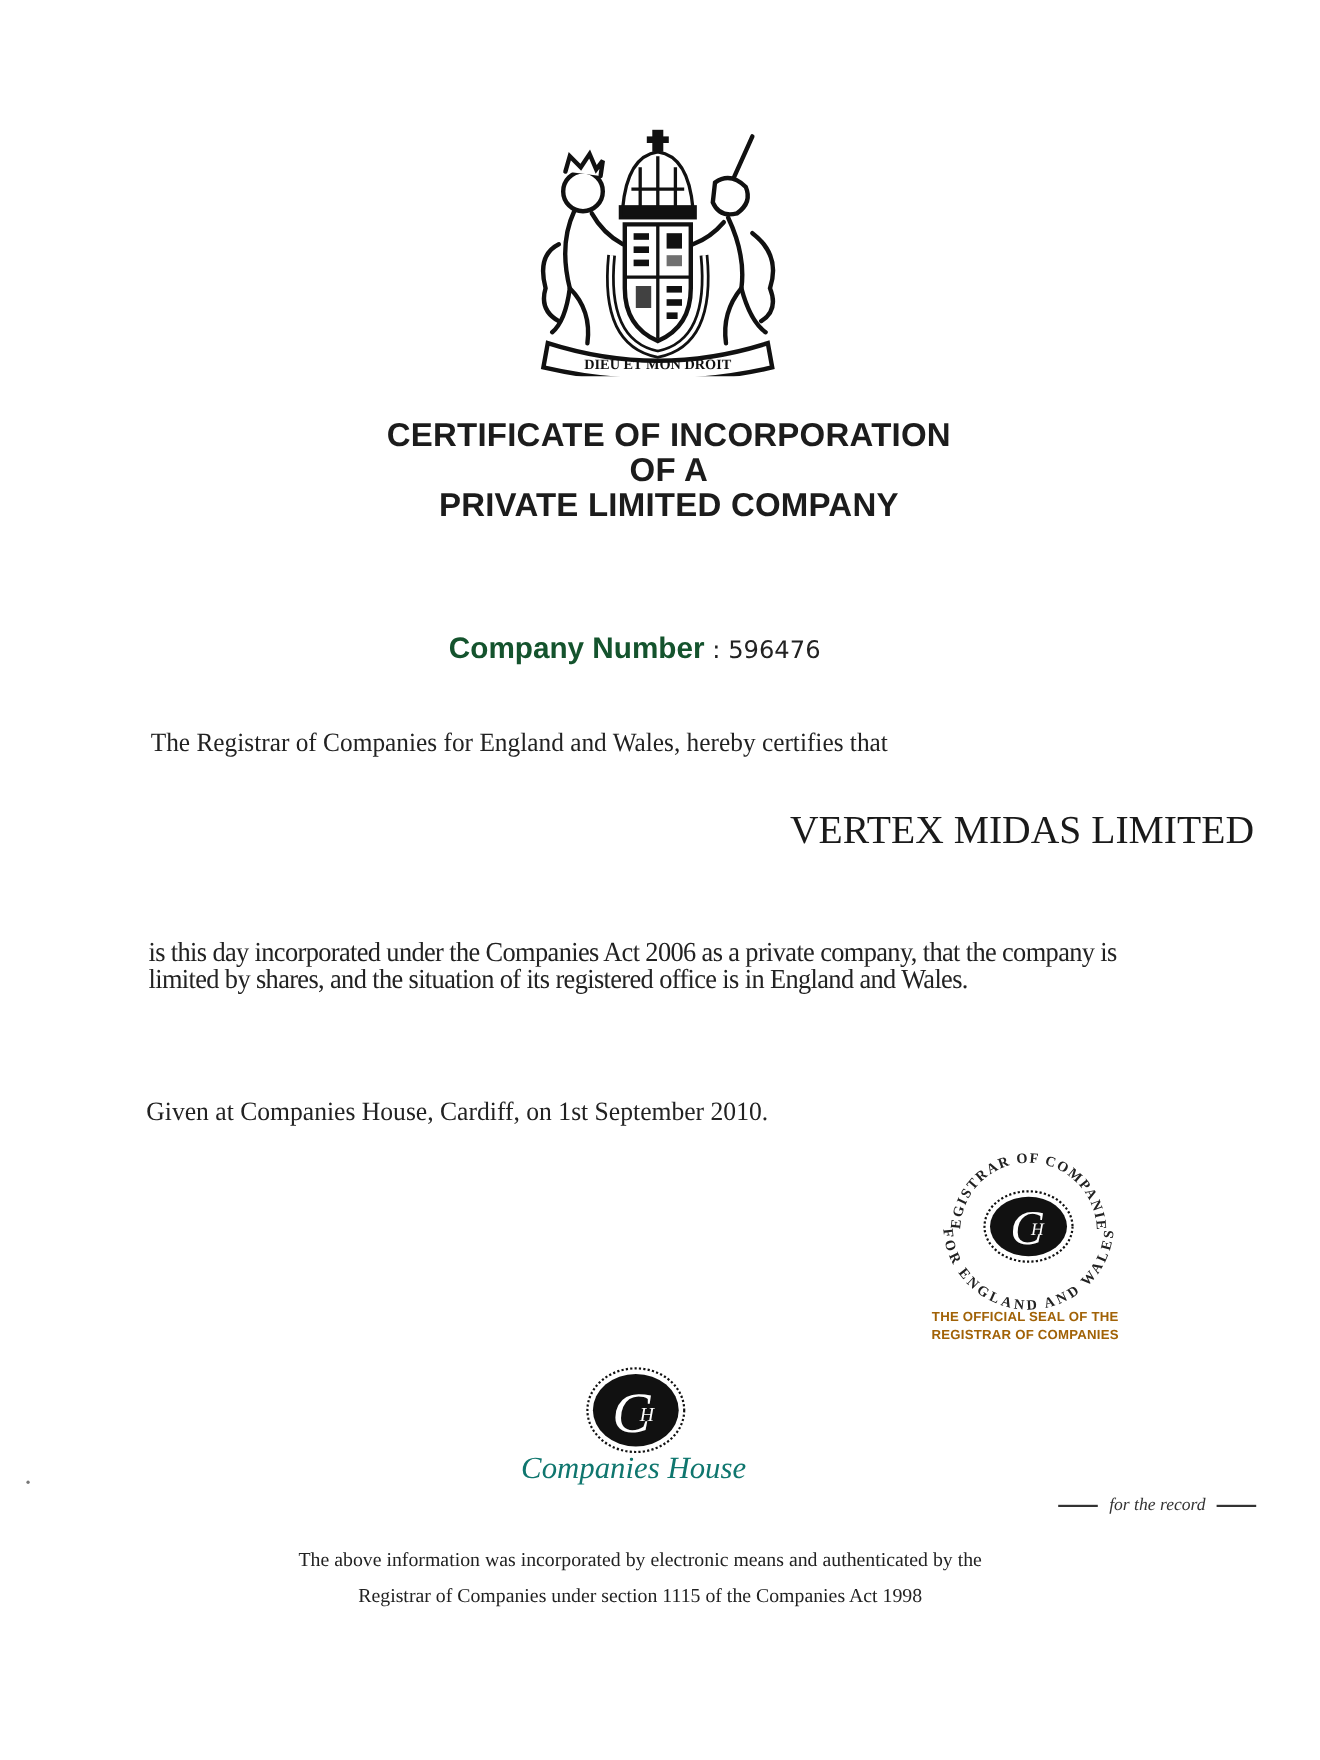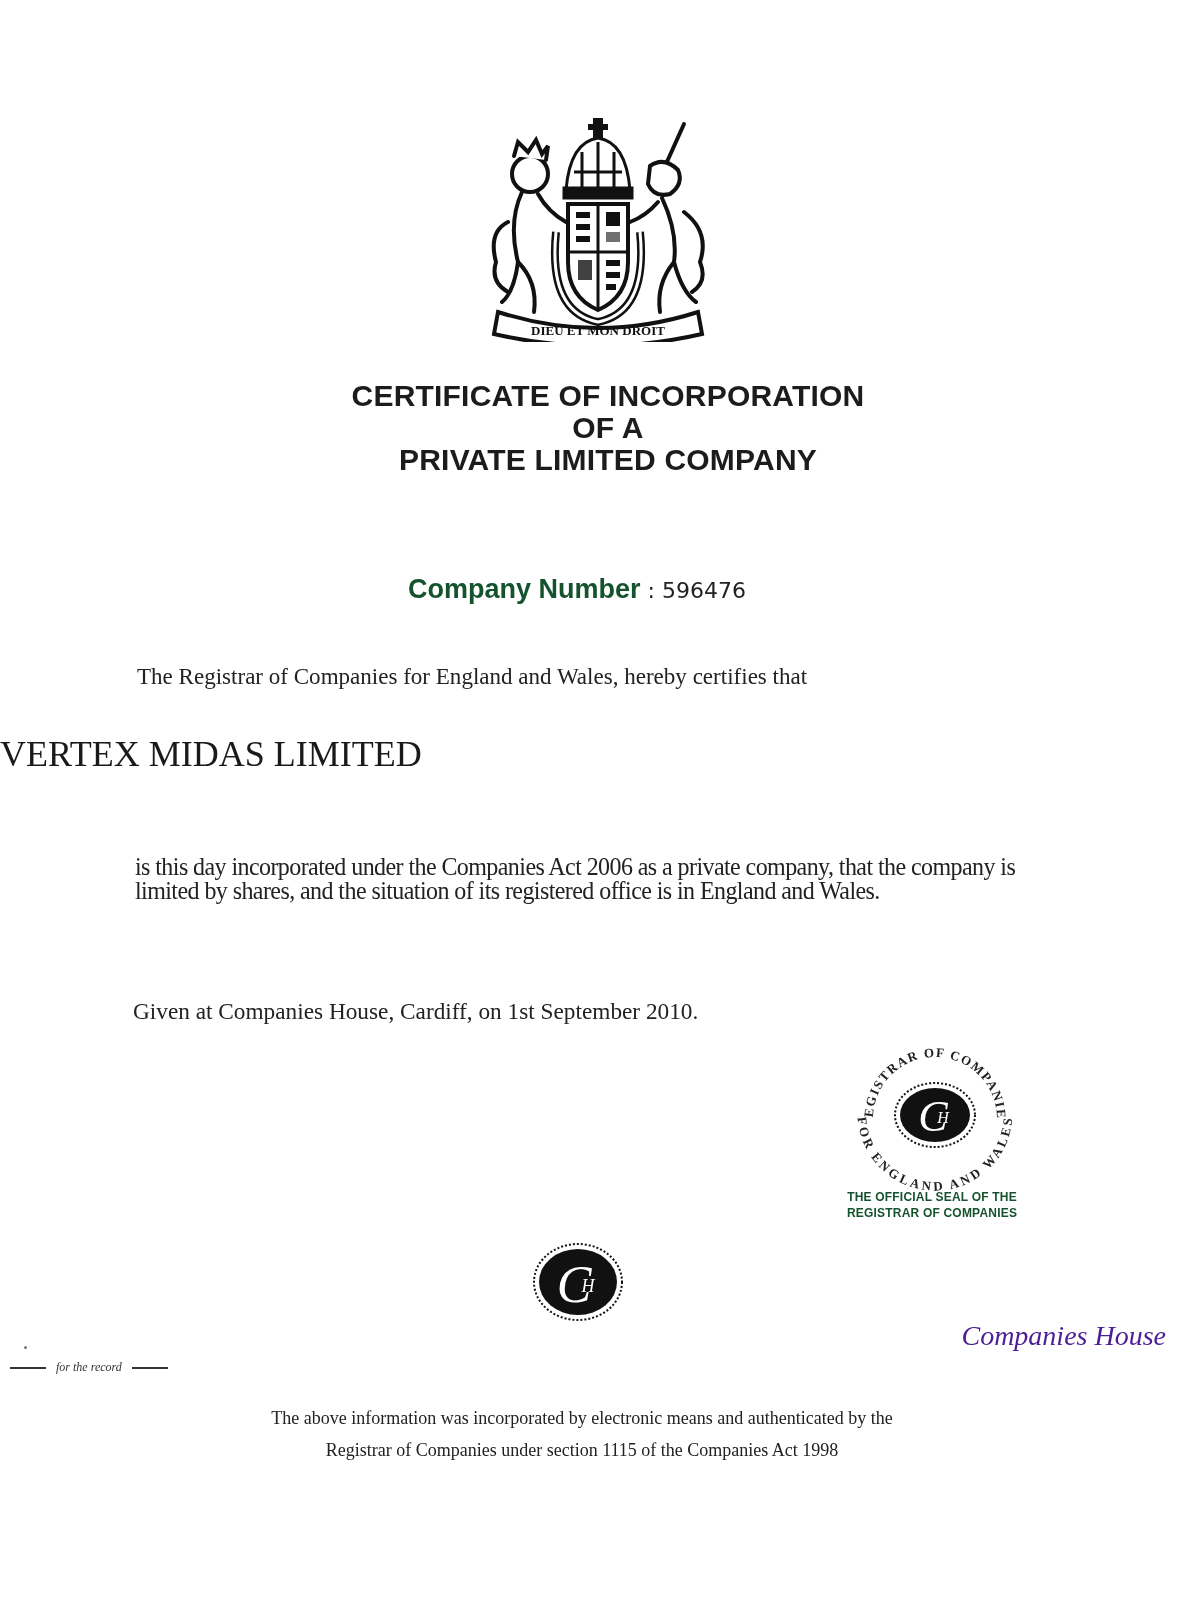--- a/index.html
+++ b/index.html
@@ -75,21 +75,21 @@
     }
     #certifies-line {
       top: 663px;
       left: 137px;
       transform: scaleX(0.96);
     }
     #company-name {
       top: 733px;
       left: 0;
       width: 1140px;
-      text-align: left;
+      text-align: right;
       font-family: "Liberation Serif", serif;
       font-size: 36px;
       color: #1a1a1a;
     }
     #incorporation-para {
       top: 855px;
       left: 135px;
       width: 960px;
       white-space: normal;
       line-height: 24px;
@@ -111,52 +111,51 @@
       height: 160px;
     }
     .seal-caption {
       left: 832px;
       width: 200px;
       text-align: center;
       font-family: "Liberation Sans", sans-serif;
       font-weight: bold;
       font-size: 12px;
       line-height: 15px;
-      color: #14532d;
+      color: #a16207;
       letter-spacing: 0.2px;
     }
     #seal-caption-1 { top: 1190px; }
     #seal-caption-2 { top: 1206px; }
 
     
     #ch-logo {
       left: 532px;
       top: 1242px;
       width: 92px;
       height: 80px;
     }
     #ch-name {
       top: 1320px;
       left: 0;
       width: 1152px;
-      text-align: right;
+      text-align: center;
       font-family: "Liberation Serif", serif;
       font-style: italic;
       font-size: 28px;
-      color: #4c1d95;
-      padding-left: 14px;
+      color: #0f766e;
     }
     #ch-tagline-row {
       top: 1360px;
       left: 0;
       width: 1152px;
-      text-align: left;
+      text-align: right;
       font-family: "Liberation Serif", serif;
       font-style: italic;
-      font-size: 12px;
+      font-size: 16px;
       color: #333;
     }
     .dash {
       display: inline-block;
       width: 36px;
       height: 2px;
       background: #333;
       vertical-align: middle;
       margin: 0 10px;
     }

